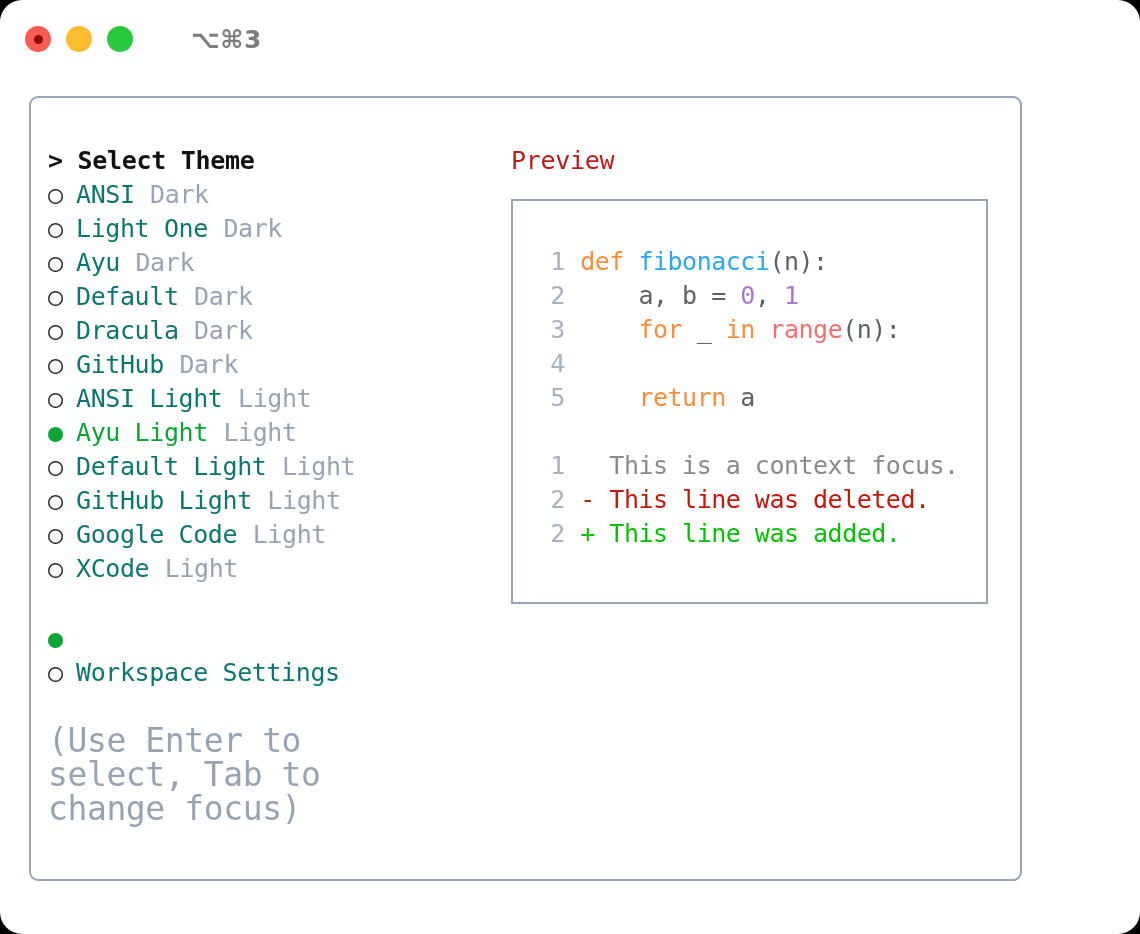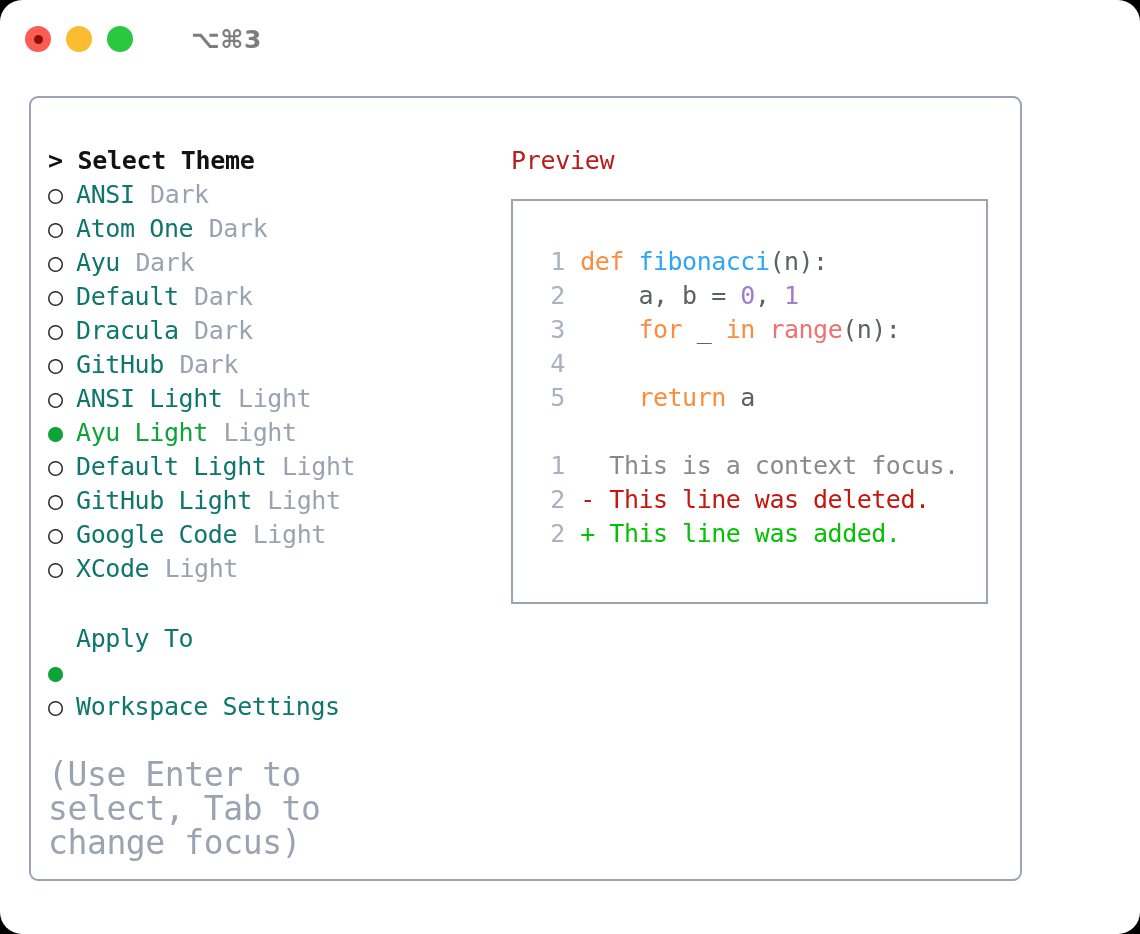--- a/index.html
+++ b/index.html
@@ -185,38 +185,34 @@
     <div id="window-title">⌥⌘3</div>
   </div>
 
   <div id="main-panel">
     <div id="panel-cols">
 
       <div id="left-col">
         <div class="heading">&gt; Select Theme</div>
         <div id="theme-list">
             <div class="theme-row"><span class="marker">○</span><span class="row-label">ANSI</span><span class="row-tag">Dark</span></div>
-            <div class="theme-row"><span class="marker">○</span><span class="row-label">Atom One</span><span class="row-tag">Dark</span></div>
+            <div class="theme-row"><span class="marker">○</span><span class="row-label">Light One</span><span class="row-tag">Dark</span></div>
             <div class="theme-row"><span class="marker">○</span><span class="row-label">Ayu</span><span class="row-tag">Dark</span></div>
             <div class="theme-row"><span class="marker">○</span><span class="row-label">Default</span><span class="row-tag">Dark</span></div>
             <div class="theme-row"><span class="marker">○</span><span class="row-label">Dracula</span><span class="row-tag">Dark</span></div>
             <div class="theme-row"><span class="marker">○</span><span class="row-label">GitHub</span><span class="row-tag">Dark</span></div>
             <div class="theme-row"><span class="marker">○</span><span class="row-label">ANSI Light</span><span class="row-tag">Light</span></div>
             <div class="theme-row selected"><span class="marker sel">●</span><span class="row-label">Ayu Light</span><span class="row-tag">Light</span></div>
             <div class="theme-row"><span class="marker">○</span><span class="row-label">Default Light</span><span class="row-tag">Light</span></div>
             <div class="theme-row"><span class="marker">○</span><span class="row-label">GitHub Light</span><span class="row-tag">Light</span></div>
             <div class="theme-row"><span class="marker">○</span><span class="row-label">Google Code</span><span class="row-tag">Light</span></div>
             <div class="theme-row"><span class="marker">○</span><span class="row-label">XCode</span><span class="row-tag">Light</span></div>
           </div>
 
         <div id="apply-block">
-          <div class="theme-row apply-row">
-            <span class="marker"> </span>
-            <span class="row-label">Apply To</span>
-          </div>
           <div id="apply-list">
               <div class="theme-row selected"><span class="marker sel">●</span></div>
               <div class="theme-row"><span class="marker">○</span><span class="row-label">Workspace Settings</span></div>
             </div>
         </div>
 
         <div id="hint">(Use Enter to select, Tab to change focus)</div>
       </div>
 
       <div id="right-col">

